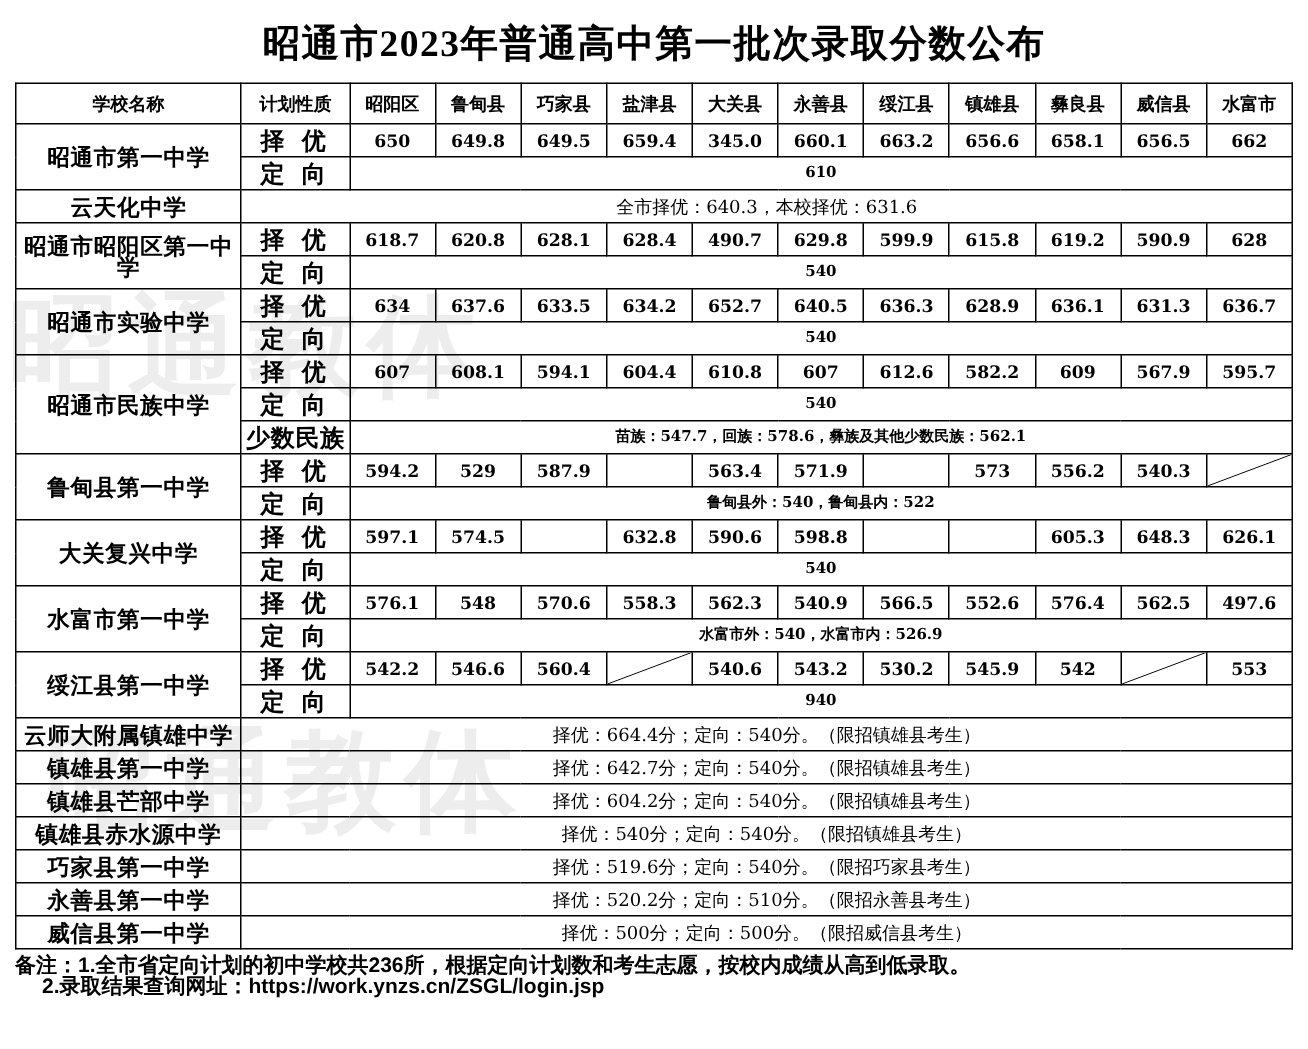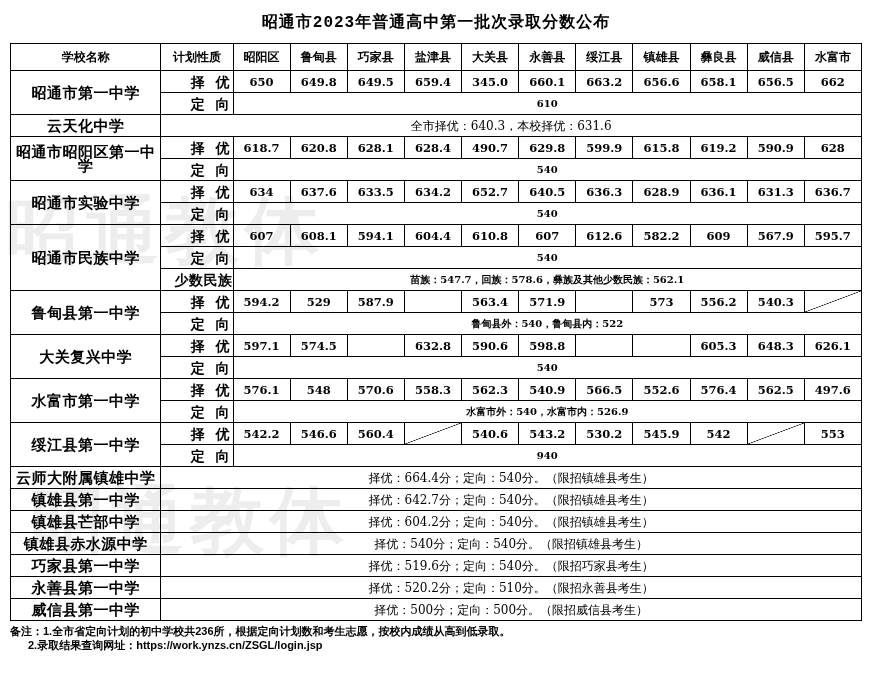--- a/index.html
+++ b/index.html
@@ -32,23 +32,23 @@
     color:rgba(0,0,0,0.07);
     white-space:nowrap;
     letter-spacing:6px;
   }
   .wm1{ left:5px; top:165px; font-size:74px; }
   .wm2{ left:30px; top:455px; font-size:74px; }
   .title{
     position:relative;
     z-index:2;
     text-align:center;
-    font-family:Liberation Mono, monospace;
-    font-weight:700;
-    font-size:16px;
+    font-family:Liberation Serif, serif;
+    font-weight:700;
+    font-size:25px;
     letter-spacing:1px;
     margin:6px 0 10px 0;
   }
   table{
     position:relative;
     z-index:2;
     border-collapse:collapse;
     width:852px;
     table-layout:fixed;
     background:transparent;
@@ -71,24 +71,23 @@
     margin-left:40px;
   }
   td.school{
     font-weight:700;
     font-size:15px;
     font-family:"DejaVu Serif","Liberation Serif",serif;
     letter-spacing:0.5px;
   }
   td.kind{
     font-weight:700;
-    font-size:14px;
+    font-size:16px;
     font-family:"DejaVu Serif","Liberation Serif",serif;
     letter-spacing:3px;
-    text-align:right;
   }
   td.kind.minor{letter-spacing:0.5px;}
   td.num{
     font-weight:700;
     font-size:11.5px;
     font-family:"DejaVu Serif","Liberation Serif",serif;
   }
   td.span{
     font-weight:700;
     font-size:10px;
@@ -111,21 +110,21 @@
     width:100%;height:100%;
     background:linear-gradient(to right bottom,
       rgba(0,0,0,0) calc(50% - 0.6px),
       #000 50%,
       rgba(0,0,0,0) calc(50% + 0.6px));
   }
   .footer{
     position:relative;
     z-index:2;
     margin-top:3px;
-    font-size:11px;
+    font-size:14px;
     line-height:14px;
     font-family:"Liberation Sans","DejaVu Sans",sans-serif;
     font-weight:700;
   }
   .footer .ln{display:block;}
   .footer .ind{padding-left:18px;}
 </style>
 </head>
 <body>
 

